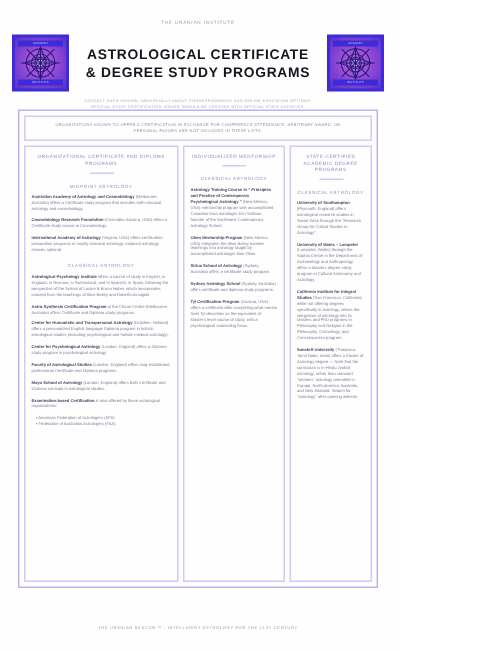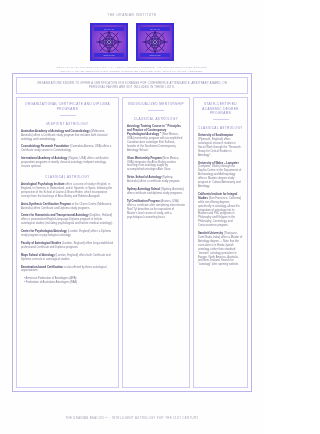--- a/index.html
+++ b/index.html
@@ -184,20 +184,23 @@
             <path d="M15 2 L15 28 M2 15 L28 15 M5.8 5.8 L24.2 24.2 M24.2 5.8 L5.8 24.2"></path>
             <path d="M15 4.5 L19 15 L15 25.5 L11 15 Z"></path>
             <path d="M4.5 15 L15 11 L25.5 15 L15 19 Z"></path>
           </g>
         </svg>
         <div class="logo-cap top">URANIAN</div>
         <div class="logo-cap bot">INSTITUTE</div>
       </div>
     </div>
 
+    <div class="title-block">
+      <div class="main-title">ASTROLOGICAL CERTIFICATE &amp; DEGREE STUDY PROGRAMS</div>
+    </div>
 
     <div class="logo">
       <div class="logo-inner">
         <svg width="30" height="30" viewBox="0 0 30 30" aria-hidden="true">
           <g stroke="#2a1a7a" stroke-width="0.7" fill="none">
             <circle cx="15" cy="15" r="9.5"></circle>
             <circle cx="15" cy="15" r="6"></circle>
             <circle cx="15" cy="15" r="2.6" fill="#d9c4f2"></circle>
             <path d="M15 2 L15 28 M2 15 L28 15 M5.8 5.8 L24.2 24.2 M24.2 5.8 L5.8 24.2"></path>
             <path d="M15 4.5 L19 15 L15 25.5 L11 15 Z"></path>

